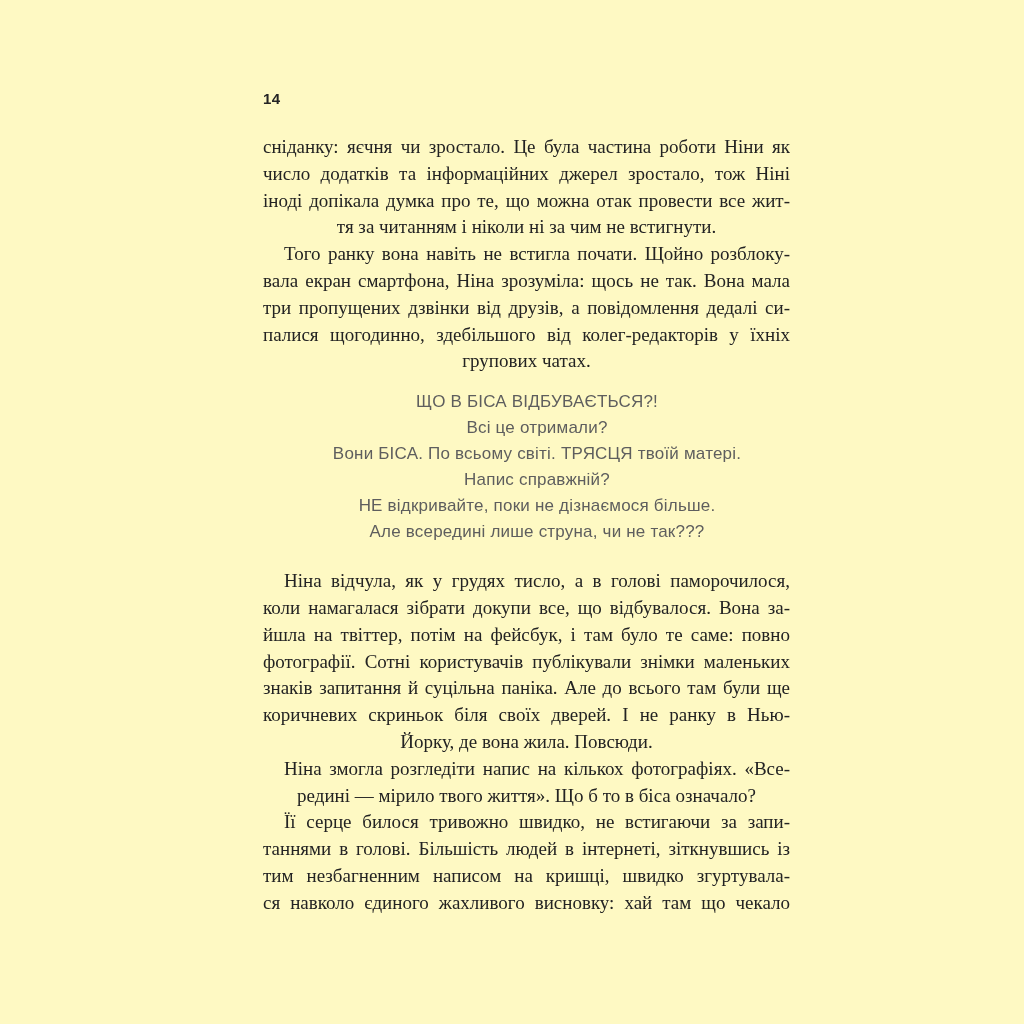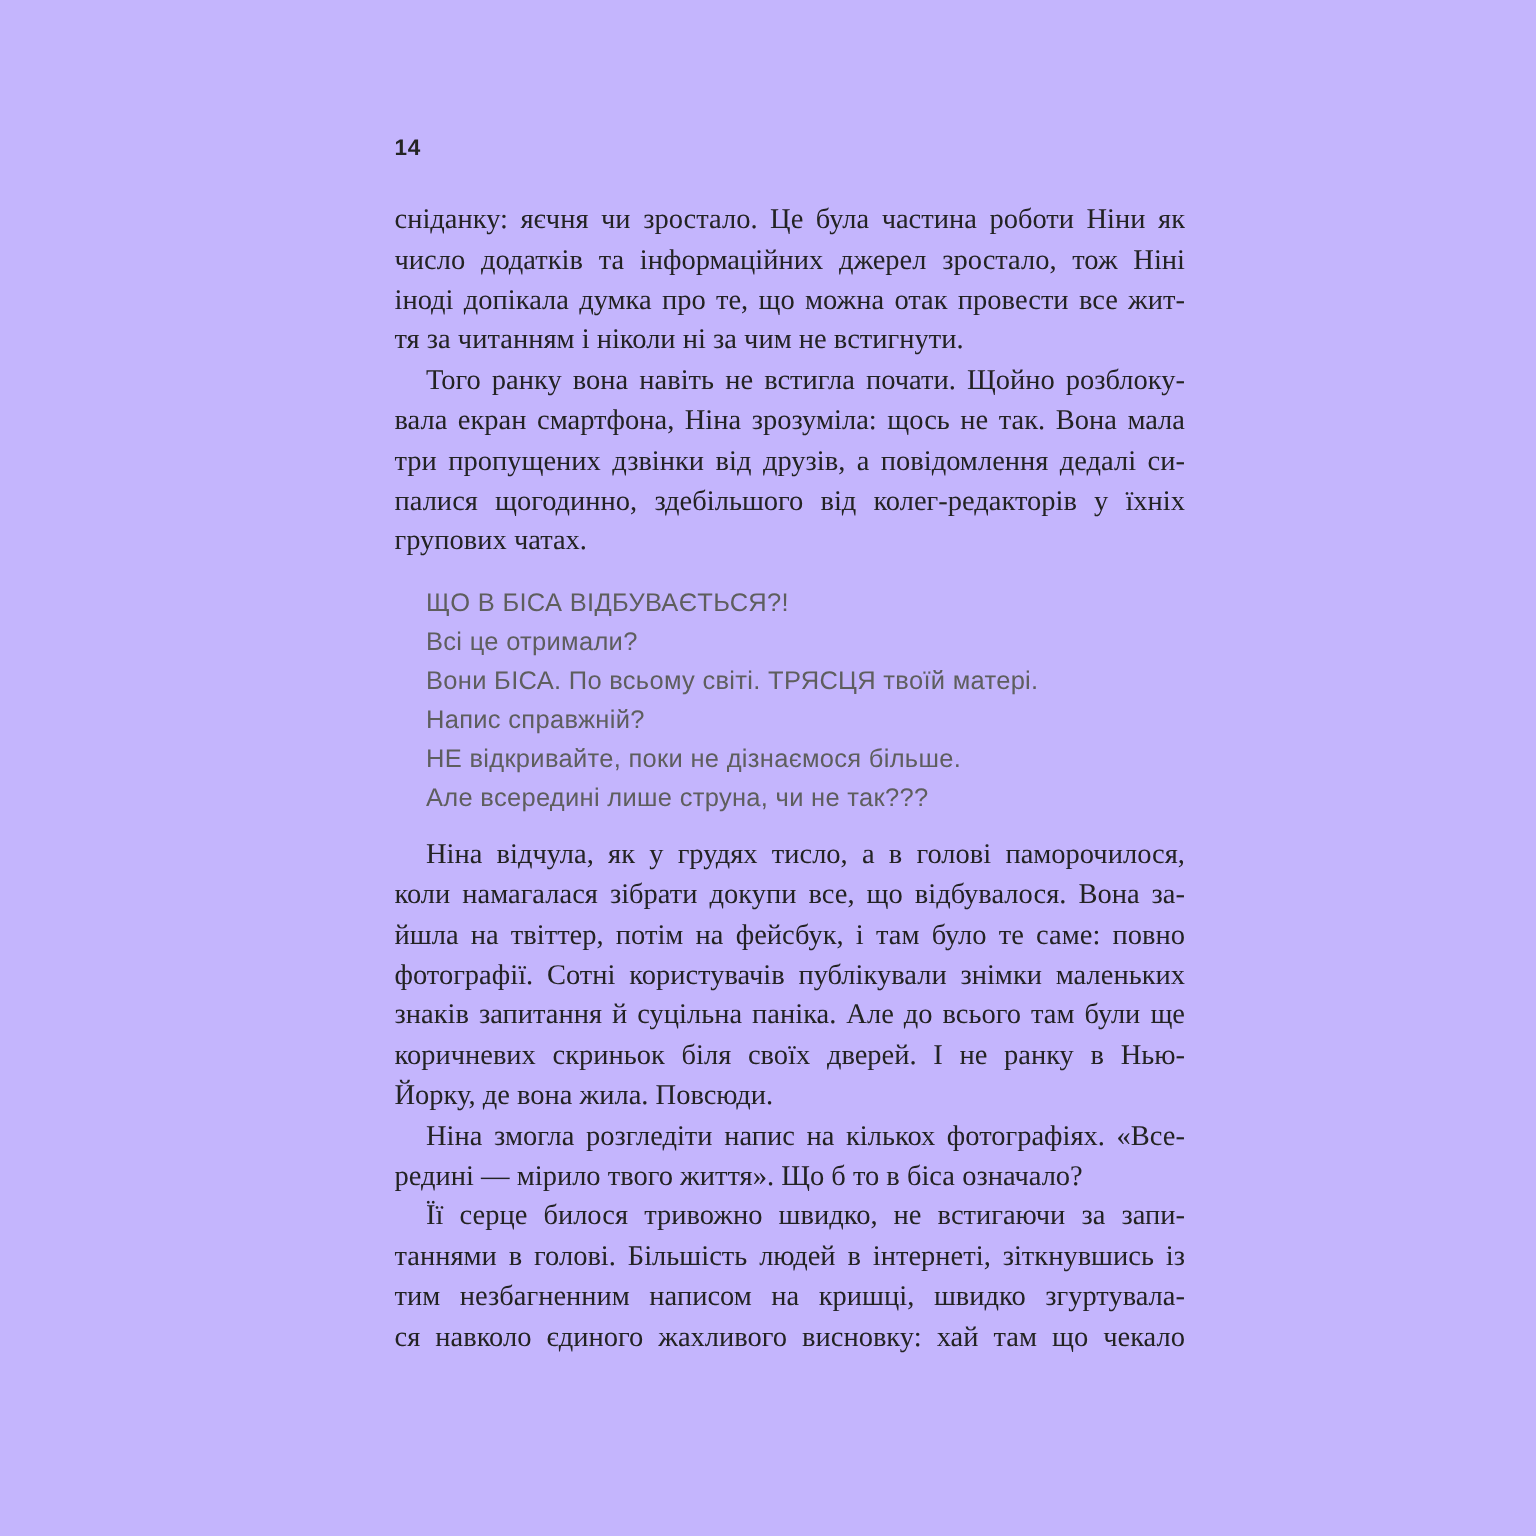--- a/index.html
+++ b/index.html
@@ -4,21 +4,21 @@
 <style>
   html, body {
     margin: 0;
     padding: 0;
     background: #ffffff;
   }
   .sheet {
     position: relative;
     width: 1024px;
     height: 1024px;
-    background: #c4b5fd;
+    background: #fef9c3;
     overflow: hidden;
     font-family: "Liberation Serif", "DejaVu Serif", serif;
     text-decoration: underline;
   }
   .page-number {
     position: absolute;
     left: 263px;
     top: 90px;
     font-family: "Liberation Sans", "DejaVu Sans", sans-serif;
     font-weight: bold;
@@ -31,32 +31,32 @@
     left: 263px;
     top: 134px;
     width: 527px;
     font-size: 19px;
     line-height: 26.8px;
     color: #232323;
   }
   .line {
     max-height: 27px;
     overflow: hidden;
-    text-align: left;
+    text-align: center;
   }
   .line.j {
     text-align: justify;
     text-align-last: justify;
     word-spacing: -0.5px;
   }
   .line.indent {
     text-indent: 21px;
   }
   .chat {
-    margin: 14px 0 12px 21px;
+    margin: 14px 0 23px 21px;
     font-family: "Liberation Sans", "DejaVu Sans", sans-serif;
     font-weight: 300;
     font-size: 17px;
     line-height: 26px;
     letter-spacing: 0.2px;
     color: #5e5e5e;
   }
   .chat .line {
     max-height: 26px;
   }

